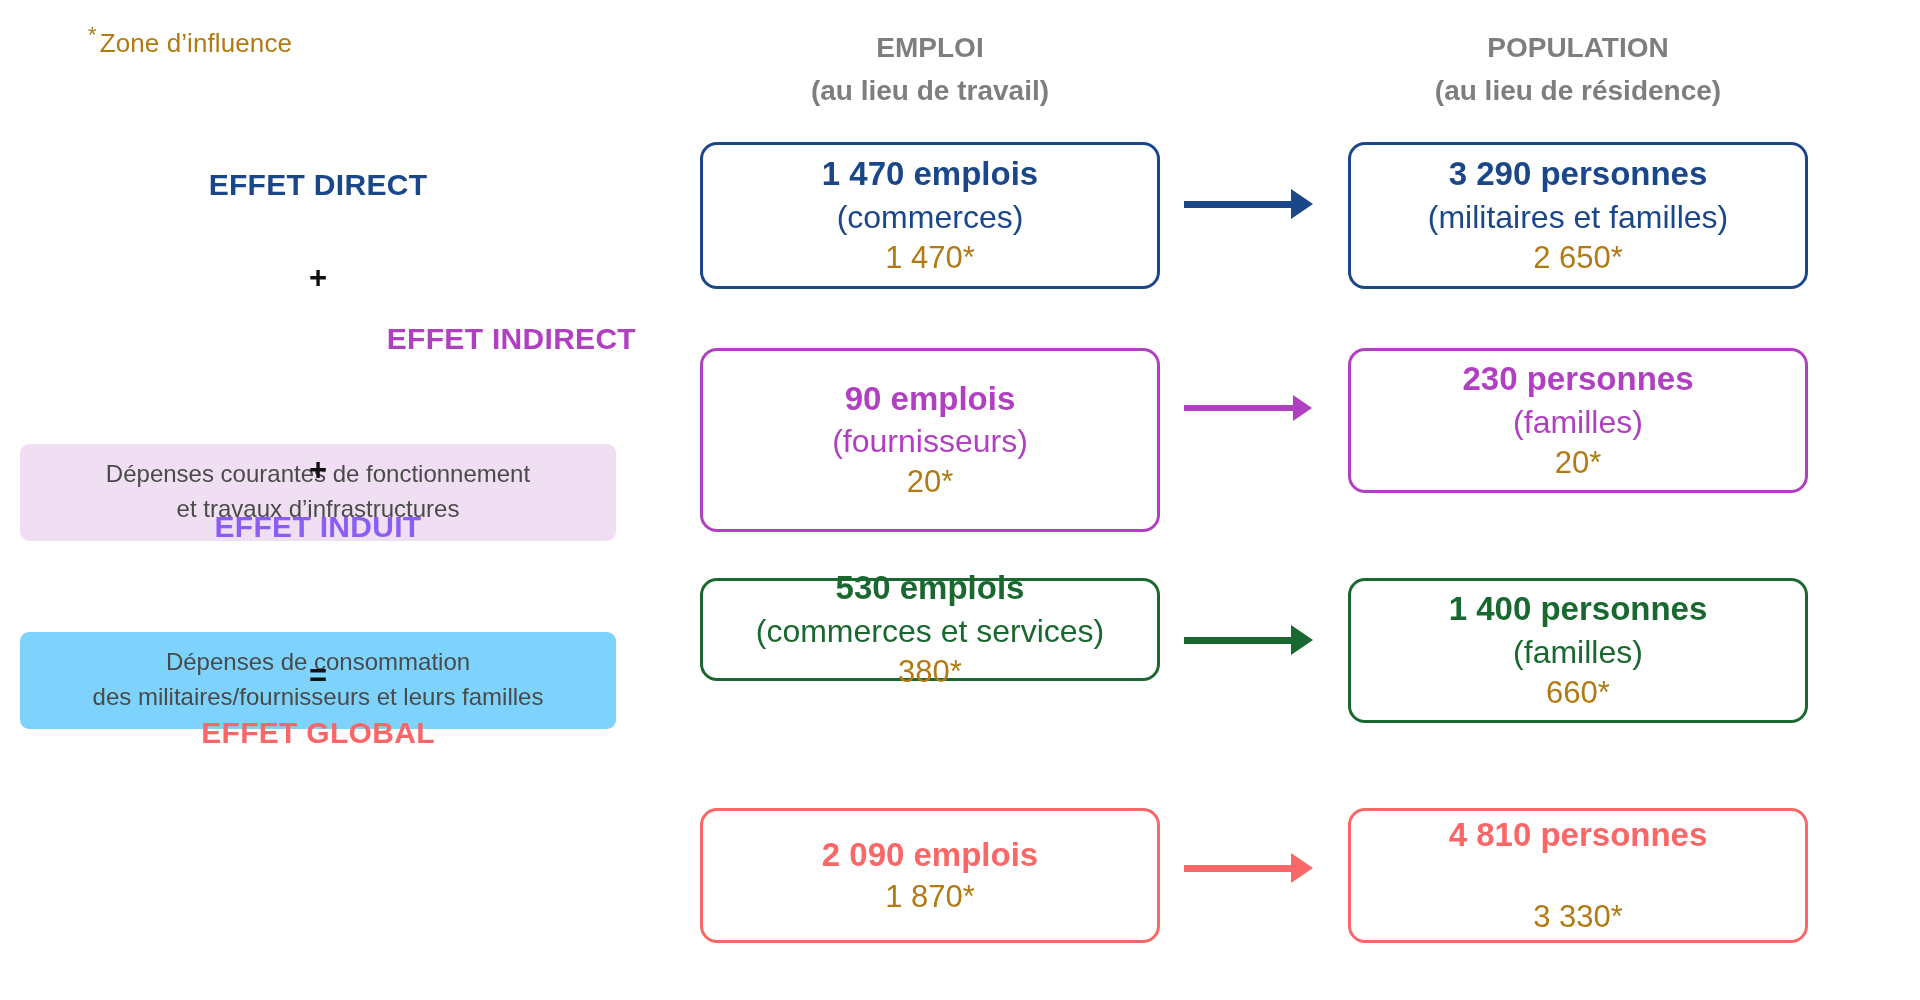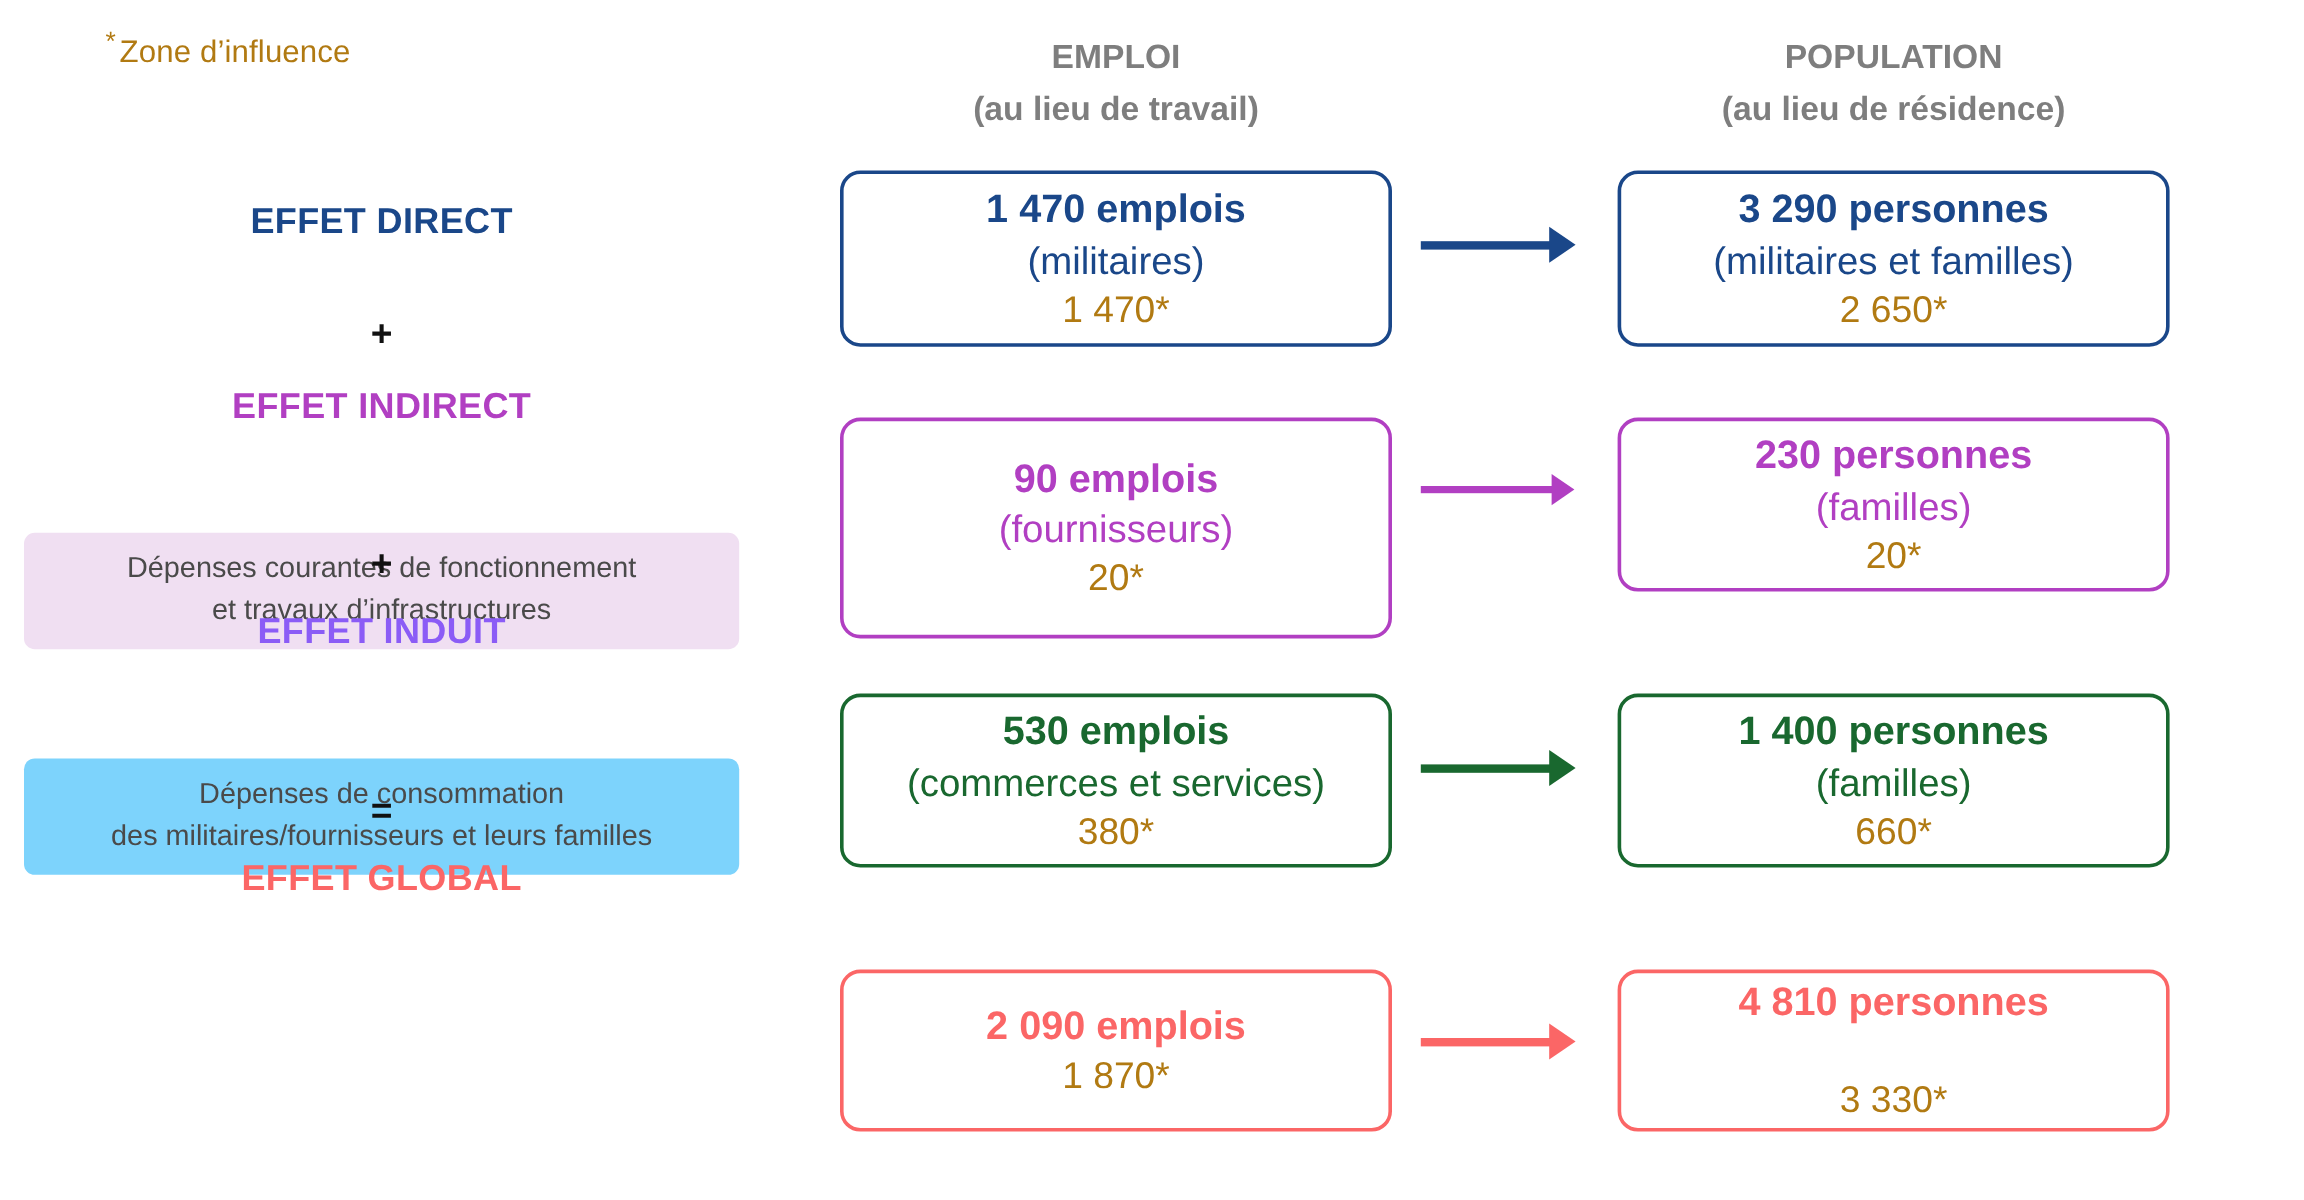--- a/index.html
+++ b/index.html
@@ -74,21 +74,21 @@
     box-sizing: border-box;
     border-radius: 9px;
     text-align: center;
     color: #4A4A4A;
     font-size: 24px;
     line-height: 1.45;
     padding: 13px 10px 14px;
   }
   #t-direct   { top: 168px; color: #1A4789; }
   #op-plus-1  { top: 260px; }
-  #t-indirect { top: 322px; color: #B13FC2; }
+  #t-indirect { top: 322px; color: #B13FC2; text-align: right; }
   #box-indirect { top: 444px; background: #F0DFF2; }
   #op-plus-2  { top: 452px; }
   #t-induit   { top: 510px; color: #19682F; }
   #box-induit { top: 632px; background: #D4F1D9; }
   #op-equal   { top: 658px; }
   #t-global   { top: 716px; color: #FB6666; }
   .card {
     position: absolute;
     box-sizing: border-box;
     background: #ffffff;
@@ -178,21 +178,21 @@
     <div>des militaires/fournisseurs et leurs familles</div>
   </div>
   <div class="operator" id="op-equal">=</div>
 
   <div class="eff-title" id="t-global" style="color: rgb(251, 102, 102);">EFFET GLOBAL</div>
 </div>
 
 <div id="rows-area">
     <div class="card card-left" style="top: 142px; height: 147px; border-color: rgb(26, 71, 137); border-width: 3px;">
       <div class="l1" style="color: rgb(26, 71, 137);">1 470 emplois</div>
-      <div class="l2" style="color: rgb(26, 71, 137);">(militaires)</div>
+      <div class="l2" style="color: rgb(26, 71, 137);">(commerces)</div>
       <div class="l3" style="color: rgb(177, 122, 18);">1 470*</div>
     </div>
     <div class="card card-right" style="top: 142px; height: 147px; border-color: rgb(26, 71, 137); border-width: 3px;">
       <div class="l1" style="color: rgb(26, 71, 137);">3 290 personnes</div>
       <div class="l2" style="color: rgb(26, 71, 137);">(militaires et familles)</div>
       <div class="l3" style="color: rgb(177, 122, 18);">2 650*</div>
     </div>
     <div class="arrow" style="top: 189px;">
       <span class="shaft" style="background: rgb(26, 71, 137); width: 108px;"></span>
       <span class="head" style="border-left-color: rgb(26, 71, 137);"></span>
@@ -204,21 +204,21 @@
     </div>
     <div class="card card-right" style="top: 348px; height: 145px; border-color: rgb(177, 63, 194); border-width: 3px;">
       <div class="l1" style="color: rgb(177, 63, 194);">230 personnes</div>
       <div class="l2" style="color: rgb(177, 63, 194);">(familles)</div>
       <div class="l3" style="color: rgb(177, 122, 18);">20*</div>
     </div>
     <div class="arrow thin" style="top: 395px;">
       <span class="shaft" style="background: rgb(177, 63, 194); width: 110px;"></span>
       <span class="head" style="border-left-color: rgb(177, 63, 194);"></span>
     </div>
-    <div class="card card-left" style="top: 578px; height: 145px; border-color: rgb(25, 104, 47); border-width: 3px;">
+    <div class="card card-left" style="top: 578px; height: 103px; border-color: rgb(25, 104, 47); border-width: 3px;">
       <div class="l1" style="color: rgb(25, 104, 47);">530 emplois</div>
       <div class="l2" style="color: rgb(25, 104, 47);">(commerces et services)</div>
       <div class="l3" style="color: rgb(177, 122, 18);">380*</div>
     </div>
     <div class="card card-right" style="top: 578px; height: 145px; border-color: rgb(25, 104, 47); border-width: 3px;">
       <div class="l1" style="color: rgb(25, 104, 47);">1 400 personnes</div>
       <div class="l2" style="color: rgb(25, 104, 47);">(familles)</div>
       <div class="l3" style="color: rgb(177, 122, 18);">660*</div>
     </div>
     <div class="arrow" style="top: 625px;">

